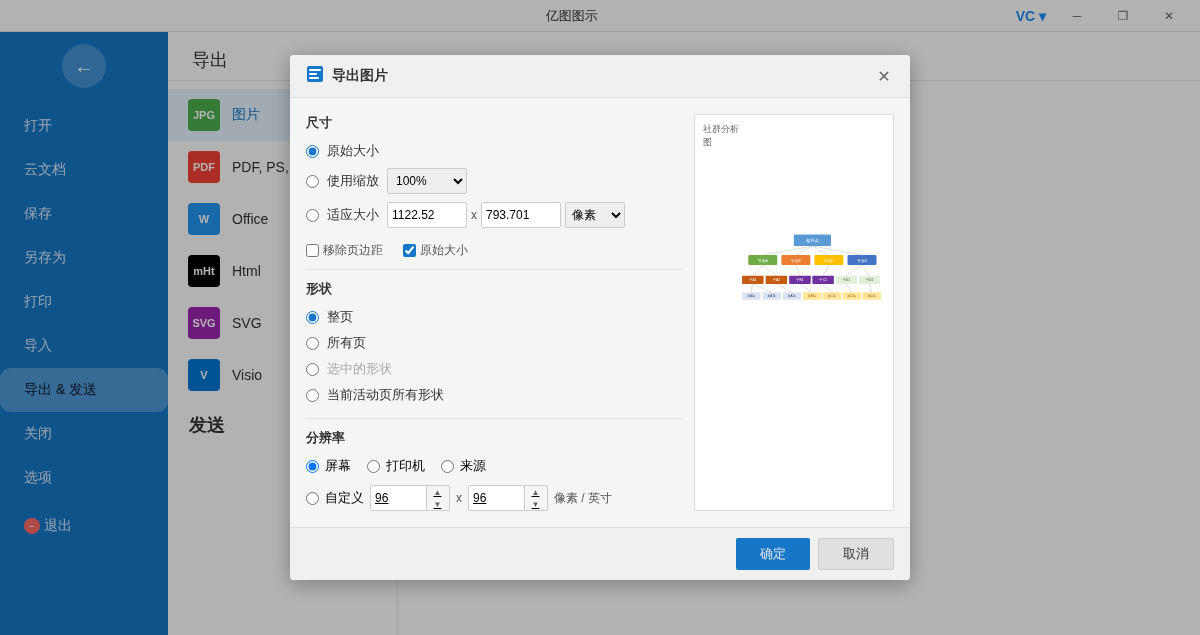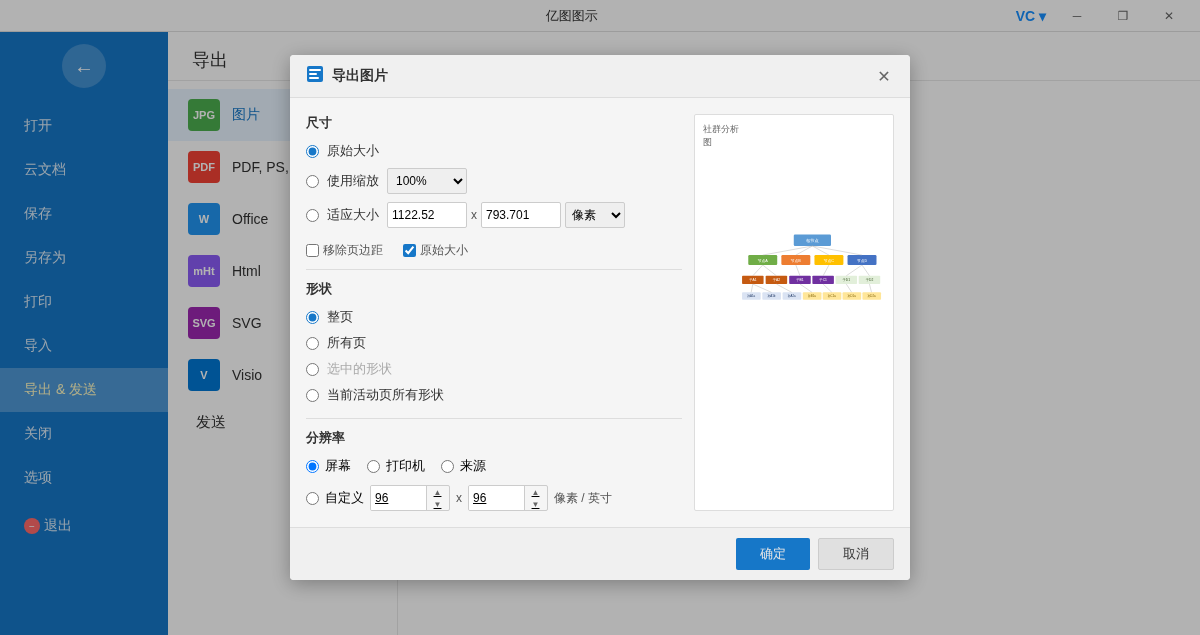--- a/index.html
+++ b/index.html
@@ -43,21 +43,21 @@
     .sidebar-back-icon { color: #fff; font-size: 20px; }
     .sidebar-item {
       height: 44px;
       display: flex;
       align-items: center;
       padding: 0 24px;
       color: rgba(255,255,255,0.85);
       font-size: 14px;
       cursor: pointer;
     }
-    .sidebar-item.active { background: rgba(255,255,255,0.25); color: #fef9c3; }
+    .sidebar-item.active { background: rgba(255,255,255,0.25); color: #0f172a; border-radius: 11px; }
     .exit-icon { width: 16px; height: 16px; background: #ff6b6b; border-radius: 50%; display: flex; align-items: center; justify-content: center; font-size: 10px; color: #fff; }
 
     
     .content-area {
       flex: 1;
       background: #fff;
       display: flex;
       flex-direction: column;
       overflow: hidden;
     }
@@ -89,28 +89,28 @@
     .nav-icon {
       width: 32px; height: 32px;
       border-radius: 4px;
       display: flex; align-items: center; justify-content: center;
       font-size: 11px; font-weight: bold; color: #fff;
       flex-shrink: 0;
     }
     .nav-icon.jpg { background: #4caf50; }
     .nav-icon.pdf { background: #f44336; }
     .nav-icon.office { background: #2196f3; }
-    .nav-icon.html { background: #8b5cf6; }
+    .nav-icon.html { background: #000000; }
     .nav-icon.svg { background: #9c27b0; }
     .nav-icon.visio { background: #0078d4; }
     .nav-section-title {
-      padding: 12px 28px 4px;
-      font-size: 15px;
+      padding: 12px 21px 4px;
+      font-size: 18px;
       color: #333;
-      font-weight: normal;
+      font-weight: bold;
     }
     .nav-send-item {
       display: flex;
       align-items: center;
       gap: 12px;
       padding: 10px 20px;
       cursor: pointer;
       font-size: 14px;
       color: #333;
     }

